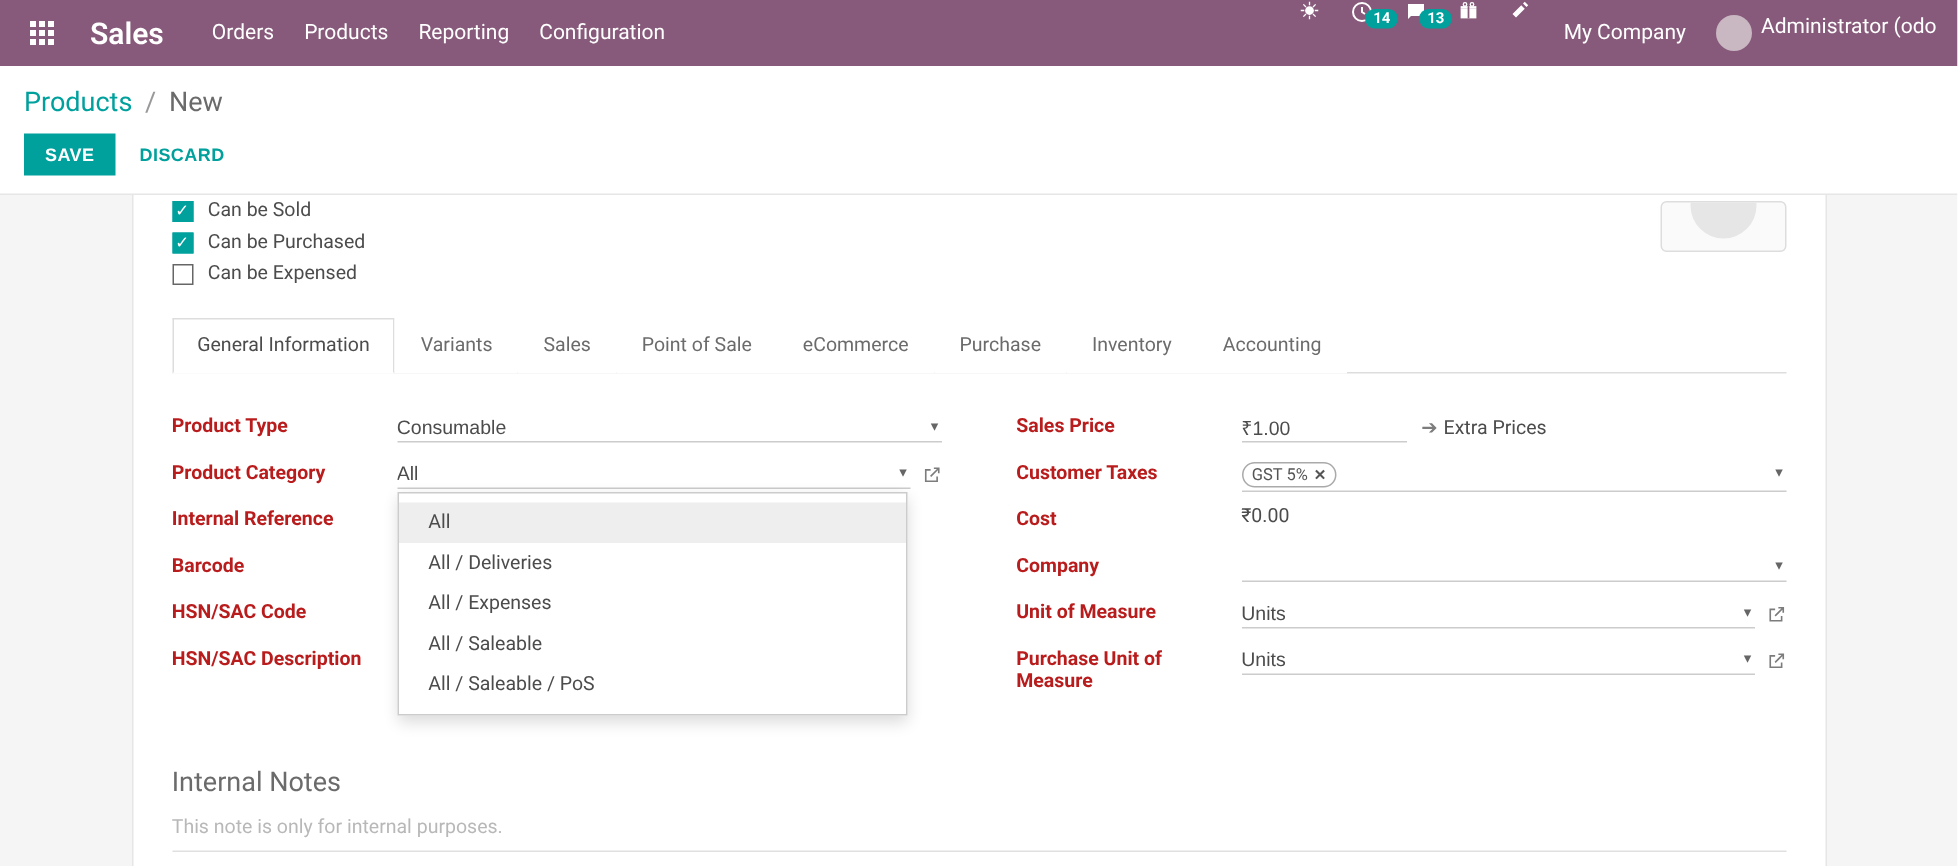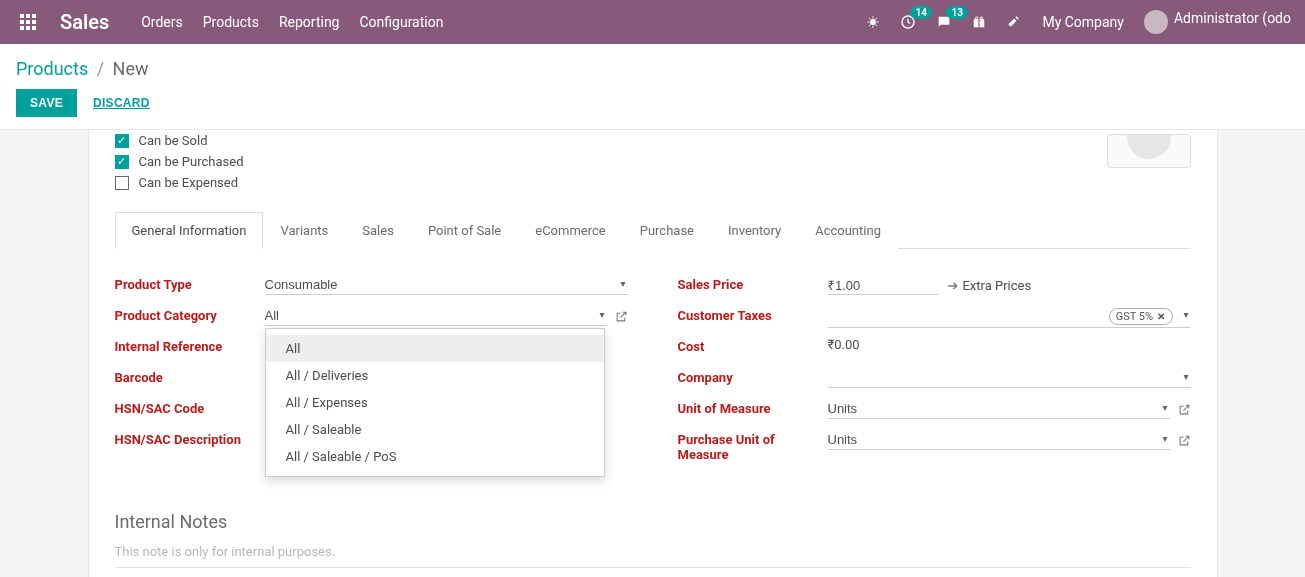--- a/index.html
+++ b/index.html
@@ -6,34 +6,34 @@
 body { font-family: -apple-system, BlinkMacSystemFont, "Segoe UI", Roboto, "Helvetica Neue", Arial, sans-serif; font-size: 13px; color: #4c4c4c; background: #fff; }
 
 
 .navbar { background: #875a7b; height: 44px; display: flex; align-items: center; color: #fff; padding: 0 8px; }
 .navbar-left { display: flex; align-items: center; gap: 0; }
 .apps-icon { width: 40px; display: flex; align-items: center; justify-content: center; cursor: pointer; font-size: 16px; }
 .brand { font-size: 20px; font-weight: 600; padding: 0 22px 0 12px; }
 .nav-menu { display: flex; gap: 0; }
 .nav-item { padding: 0 10px; font-size: 14px; color: #fff; cursor: pointer; line-height: 44px; }
 .navbar-right { margin-left: auto; display: flex; align-items: center; gap: 4px; }
-.nav-icon { position: relative; padding: 0 8px; cursor: pointer; display: flex; align-items: center; height: 44px; }
+.nav-icon { position: relative; padding: 0 8px; cursor: pointer; display: flex; height: 44px; }
 .badge { position: absolute; top: 6px; left: 18px; background: #00a09d; color: #fff; border-radius: 9px; font-size: 10px; padding: 1px 5px; font-weight: 700; }
 .company-name { padding: 0 10px; font-size: 14px; }
 .avatar { width: 24px; height: 24px; border-radius: 50%; background: #c9b7c2; display: inline-block; margin-right: 6px; vertical-align: middle; }
 .user { padding: 0 6px; font-size: 14px; display: flex; align-items: flex-start; }
 
 
 .control-panel { border-bottom: 1px solid #e6e6e6; background: #fff; }
 .breadcrumb { padding: 14px 16px 4px; font-size: 18px; color: #6b6b6b; }
 .breadcrumb a { color: #00a09d; text-decoration: none; }
 .breadcrumb .sep { color: #999; padding: 0 4px; }
 .cp-buttons { padding: 6px 16px 12px; display: flex; gap: 12px; }
 .btn-save { background: #00a09d; color: #fff; border: none; padding: 7px 14px; font-weight: 700; font-size: 12px; cursor: pointer; letter-spacing: 0.3px; }
-.btn-discard { background: none; border: none; color: #00a09d; font-weight: 700; font-size: 12px; cursor: pointer; letter-spacing: 0.3px; padding: 7px 4px; text-decoration: underline; }
+.btn-discard { background: none; border: none; color: #00a09d; font-weight: 700; font-size: 12px; cursor: pointer; letter-spacing: 0.3px; padding: 7px 4px; }
 
 
 .sheet-wrapper { background: #f5f5f5; min-height: 450px; padding: 0 0; position: relative; }
 .sheet { max-width: 1130px; margin: 0 auto; background: #fff; border: 1px solid #e6e6e6; border-top: none; border-bottom: none; padding: 0 26px 30px; position: relative; }
 
 .checkbox-row { display: flex; align-items: center; gap: 10px; padding: 3px 0; font-size: 13px; color: #4c4c4c; }
 .chk { width: 14px; height: 14px; border: 1.5px solid #00a09d; display: inline-flex; align-items: center; justify-content: center; }
 .chk.checked { background: #00a09d; color: #fff; font-size: 11px; }
 .chk.unchecked { border-color: #666; }
 
@@ -241,21 +241,21 @@
             </div>
             <span style="margin-left:10px; display:flex; align-items:center; cursor:pointer;">
               <span class="ext-arrow">➔</span>
               <span class="extra-prices">Extra Prices</span>
             </span>
           </div>
         </div>
         <div class="form-row">
           <div class="form-label">Customer Taxes</div>
           <div class="form-field">
-            <div class="input-line with-caret" style="min-height:20px;text-align:right;">
+            <div class="input-line with-caret" style="min-height:20px;">
               <span class="tax-tag">
                 <span>GST 5%</span>
                 <span class="tax-x">✕</span>
               </span>
             </div>
             <span class="caret">▾</span>
           </div>
         </div>
         <div class="form-row">
           <div class="form-label">Cost</div>

